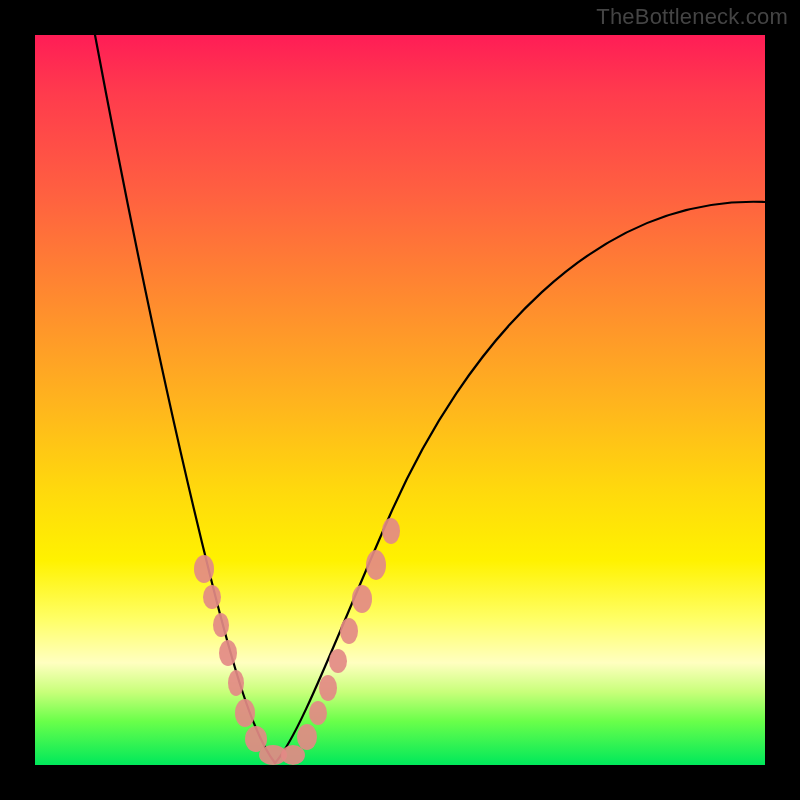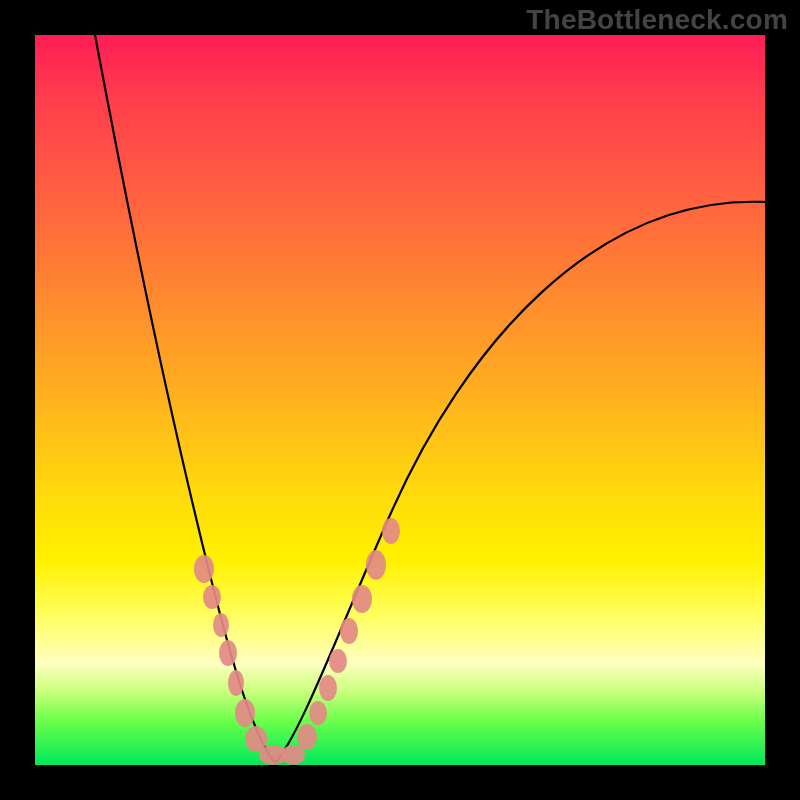--- a/index.html
+++ b/index.html
@@ -15,22 +15,22 @@
     position: relative;
     width: 800px;
     height: 800px;
     background: #000;
   }
   .watermark {
     position: absolute;
     top: 4px;
     right: 12px;
     color: #444;
-    font-size: 28px;
-    font-weight: 700;
+    font-size: 22px;
+    font-weight: 400;
     letter-spacing: 0.2px;
     user-select: none;
   }
   .plot-area {
     position: absolute;
     left: 35px;
     top: 35px;
     width: 730px;
     height: 730px;
     

